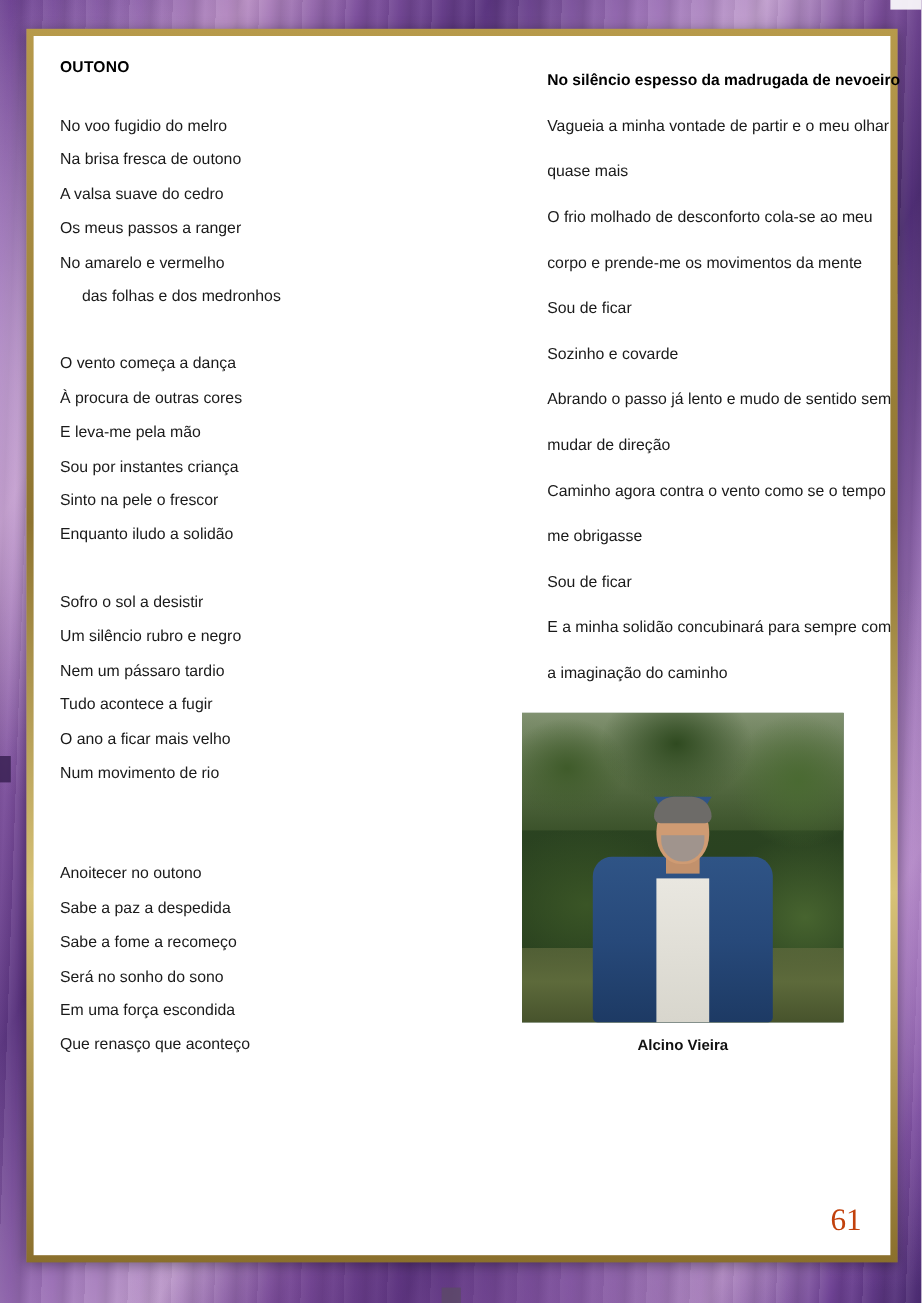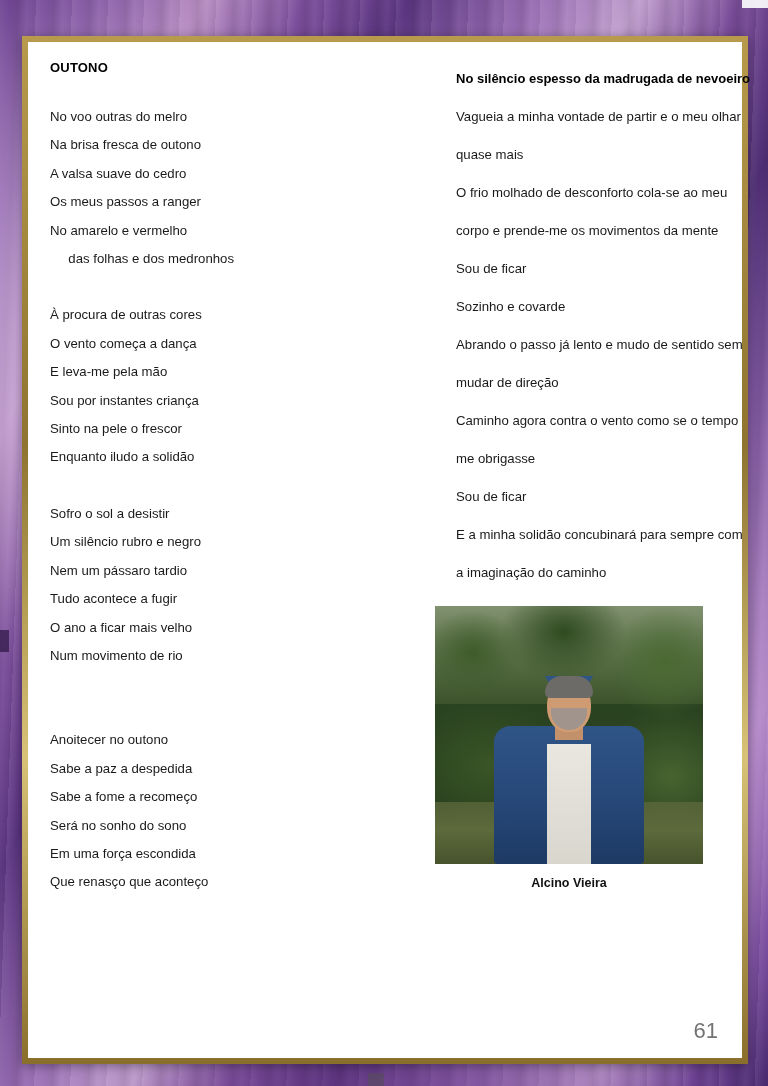--- a/index.html
+++ b/index.html
@@ -74,21 +74,21 @@
     right: 0; top: 0;
     width: 26px; height: 8px;
     background: #ffffff;
     opacity: .9;
   }
 
   
   .sheet-frame {
     position: absolute;
     left: 22px;
-    top: 36px;
+    top: 24px;
     width: 726px;
     height: 1028px;
     background: linear-gradient(180deg, #b79a4b 0%, #8e7430 40%, #d7c277 70%, #8a6f2c 100%);
     padding: 6px;
     box-sizing: border-box;
     box-shadow: 0 2px 10px rgba(0,0,0,0.35);
   }
   .sheet {
     position: relative;
     width: 100%;
@@ -247,23 +247,23 @@
     text-align: center;
     font-size: 12.5px;
     font-weight: bold;
     color: #111;
   }
 
   .page-number {
     position: absolute;
     right: 24px;
     bottom: 14px;
-    font-size: 22px;
-    color: #737373;
-    font-family: Liberation Sans, sans-serif;
+    font-size: 26px;
+    color: #c2410c;
+    font-family: Liberation Serif, serif;
   }
 </style>
 </head>
 <body>
 
 <div class="page-canvas">
   <div class="bg-streaks"></div>
   <div class="bg-glow"></div>
   <div class="top-white-bar"></div>
   <div class="dark-strip-left"></div>
@@ -271,32 +271,32 @@
 
   <div class="sheet-frame">
     <div class="sheet">
 
       <div class="columns">
 
         <div class="col col-left">
           <h1 class="poem-title">OUTONO</h1>
 
           <div class="verse">
-            <p>No voo outras do melro</p>
+            <p>No voo fugidio do melro</p>
             <p>Na brisa fresca de outono</p>
             <p>A valsa suave do cedro</p>
             <p>Os meus passos a ranger</p>
             <p>No amarelo e vermelho</p>
             <p>     das folhas e dos medronhos</p>
           </div>
           <div class="stanza-gap"></div>
 
           <div class="verse">
+            <p>O vento começa a dança</p>
             <p>À procura de outras cores</p>
-            <p>O vento começa a dança</p>
             <p>E leva-me pela mão</p>
             <p>Sou por instantes criança</p>
             <p>Sinto na pele o frescor</p>
             <p>Enquanto iludo a solidão</p>
           </div>
           <div class="stanza-gap"></div>
 
           <div class="verse">
             <p>Sofro o sol a desistir</p>
             <p>Um silêncio rubro e negro</p>

